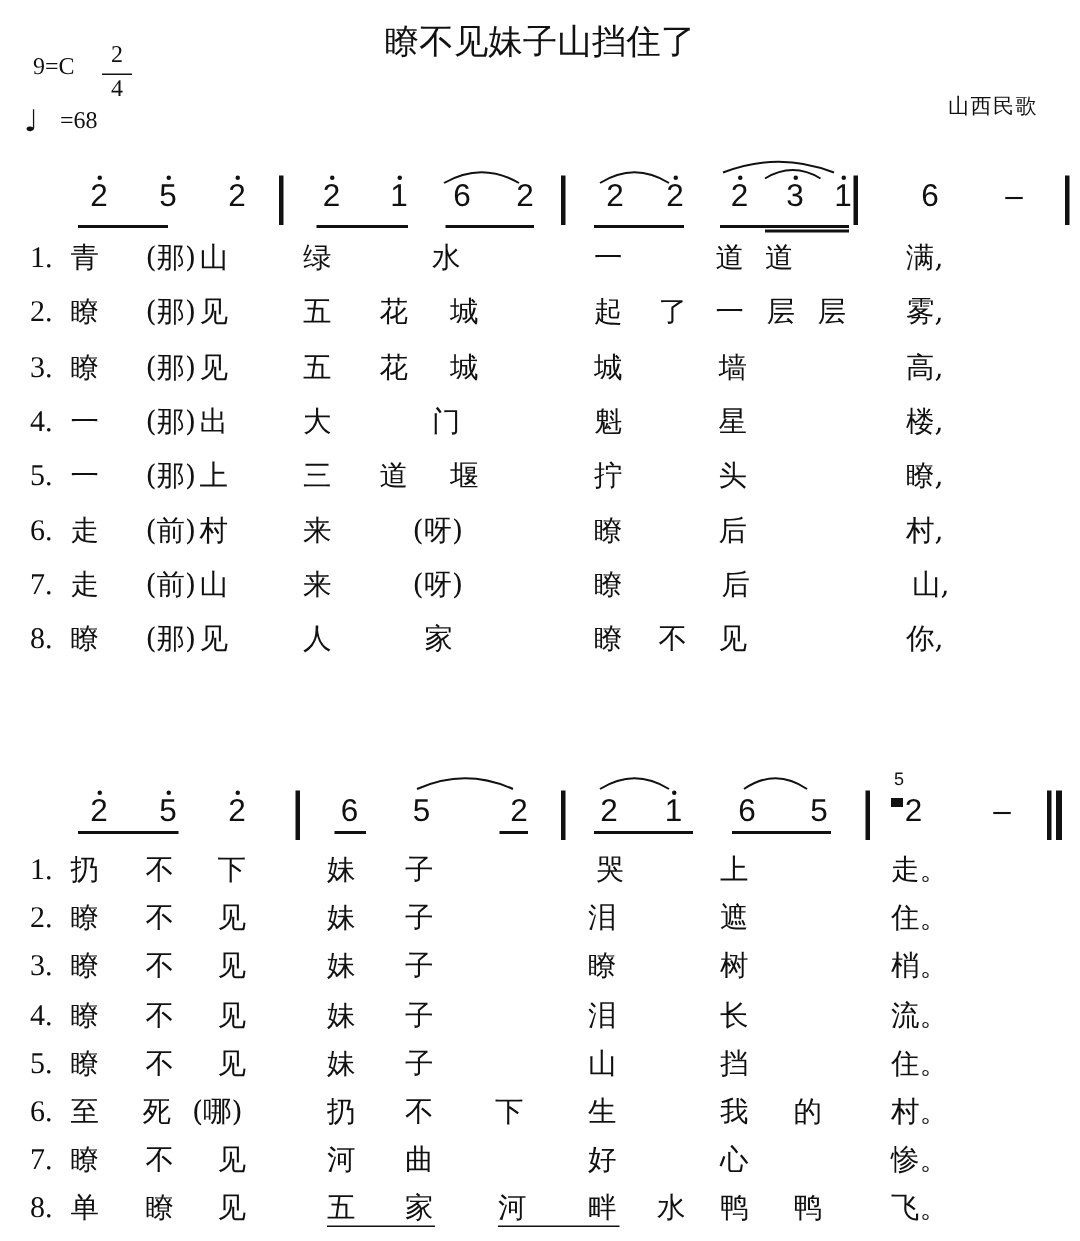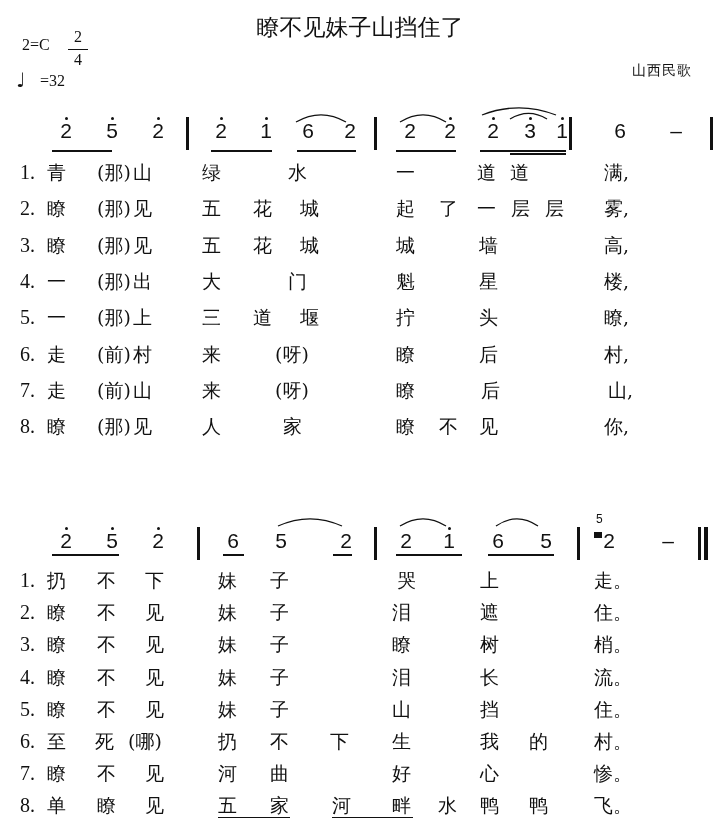--- a/index.html
+++ b/index.html
@@ -19,26 +19,26 @@
   .ly { font-family:"DejaVu Serif", serif; font-size:19px; line-height:22px; }
   .vn { font-family:"Liberation Serif", serif; font-size:20px; line-height:22px; }
   svg.tie { position:absolute; overflow:visible; }
   .grace { font-family:"Liberation Sans", sans-serif; font-size:12px; }
 </style>
 </head>
 <body>
 
 <div id="score">
   <div class="abs title">瞭不见妹子山挡住了</div>
-  <div class="abs key">2=C</div>
+  <div class="abs key">9=C</div>
   <div class="abs ts-num" style="left:70px;top:28px;">2</div>
   <div class="abs ts-line" style="left:68px;top:49px;width:20px;"></div>
   <div class="abs ts-num" style="left:70px;top:51px;">4</div>
   <div class="abs note-glyph" style="left:16px;top:68px;">♩</div>
-  <div class="abs tempo">=32</div>
+  <div class="abs tempo">=68</div>
   <div class="abs origin">山西民歌</div>
 <div class="abs n" style="left: 58px; top: 120px;">2</div>
     <div class="abs dot" style="left: 64.5px; top: 117px;"></div>
     <div class="abs n" style="left: 104px; top: 120px;">5</div>
     <div class="abs dot" style="left: 110.5px; top: 117px;"></div>
     <div class="abs n" style="left: 150px; top: 120px;">2</div>
     <div class="abs dot" style="left: 156.5px; top: 117px;"></div>
     <div class="abs n" style="left: 213px; top: 120px;">2</div>
     <div class="abs dot" style="left: 219.5px; top: 117px;"></div>
     <div class="abs n" style="left: 258px; top: 120px;">1</div>

